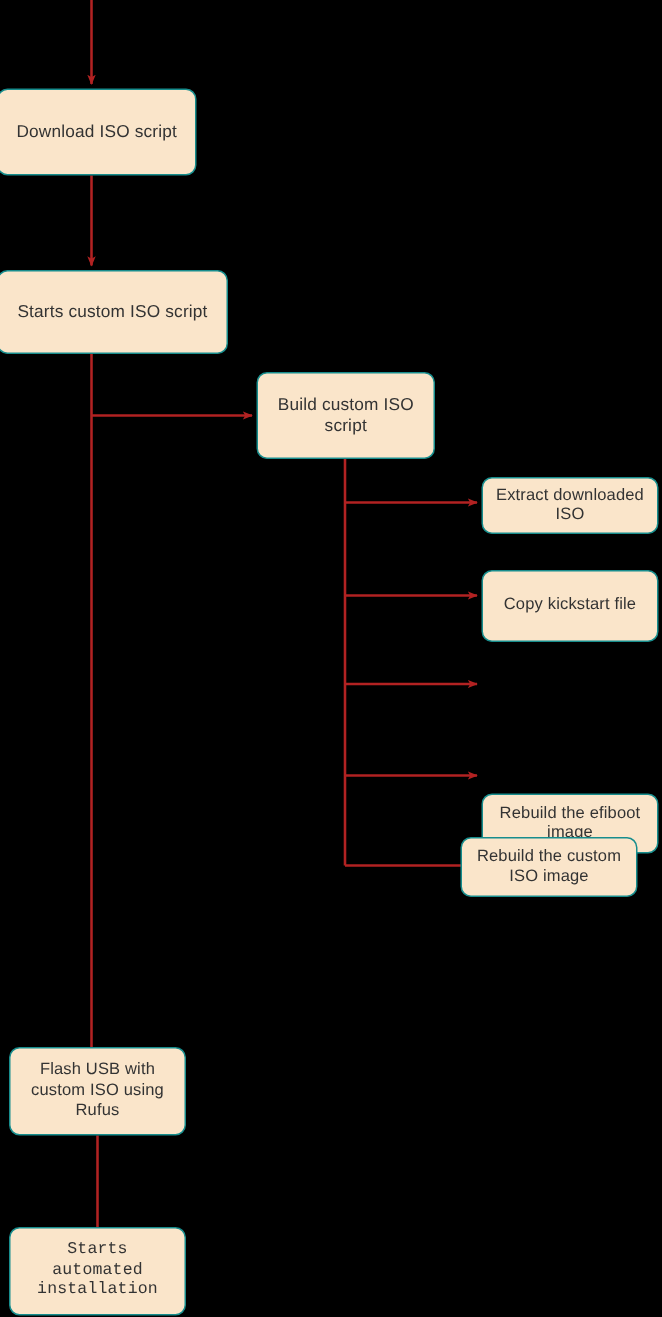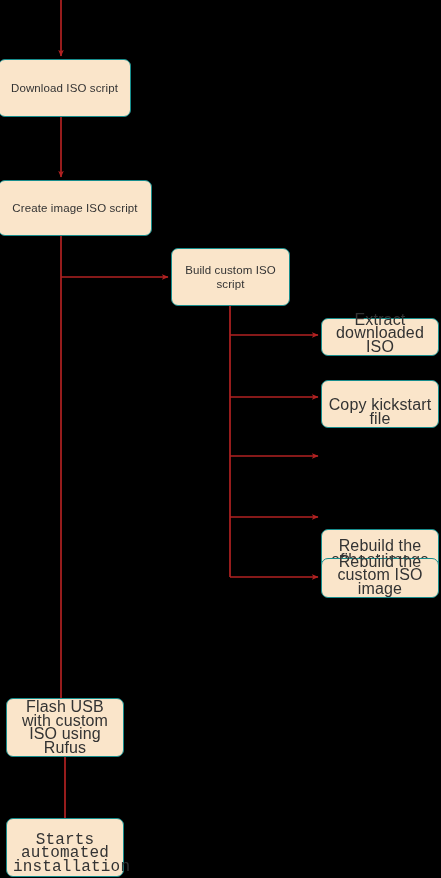--- a/index.html
+++ b/index.html
@@ -38,23 +38,22 @@
     line-height: 14px;
     letter-spacing: 0.01em;
     padding: 2px 6px;
     z-index: 2;
   }
   .node span {
     display: block;
     width: 100%;
   }
   .node-sub {
-    font-size: 16px;
+    font-size: 11px;
     line-height: 13.5px;
-    align-items: flex-end;
   }
 </style>
 </head>
 <body>
 
 <div id="canvas">
 
   <svg id="edge-layer" width="441" height="878" viewBox="0 0 441 878" xmlns="http://www.w3.org/2000/svg">
     <defs>
       <marker id="arrowhead" markerWidth="7" markerHeight="7" refX="6.2" refY="3.1" orient="auto" markerUnits="userSpaceOnUse">
@@ -82,41 +81,41 @@
 
       <path d="M65,757 L65,818"></path>
     </g>
   </svg>
 
   <div class="node" style="left:-2px; top:59px; width:133px; height:58px;">
     <span>Download ISO script</span>
   </div>
 
   <div class="node" style="left:-2px; top:180px; width:154px; height:56px;">
-    <span>Create image ISO script</span>
+    <span>Starts custom ISO script</span>
   </div>
 
   <div class="node" style="left:171px; top:248px; width:119px; height:58px;">
     <span>Build custom ISO script</span>
   </div>
 
   <div class="node node-sub" style="left:321px; top:318px; width:118px; height:38px;">
     <span>Extract downloaded ISO</span>
   </div>
 
   <div class="node node-sub" style="left:321px; top:380px; width:118px; height:48px;">
     <span>Copy kickstart file</span>
   </div>
 
 
   <div class="node node-sub" style="left:321px; top:498px; width:118px; height:40px;margin-top:31px;">
     <span>Rebuild the efiboot image</span>
   </div>
 
-  <div class="node node-sub" style="left:321px; top:558px; width:118px; height:40px;">
+  <div class="node node-sub" style="left:307px; top:558px; width:118px; height:40px;">
     <span>Rebuild the custom ISO image</span>
   </div>
 
   <div class="node node-sub" style="left:6px; top:698px; width:118px; height:59px;">
     <span>Flash USB with custom ISO using Rufus</span>
   </div>
 
   <div class="node node-sub" style="left:6px; top:818px; width:118px; height:59px;font-family:Liberation Mono, monospace;">
     <span>Starts automated installation</span>
   </div>

